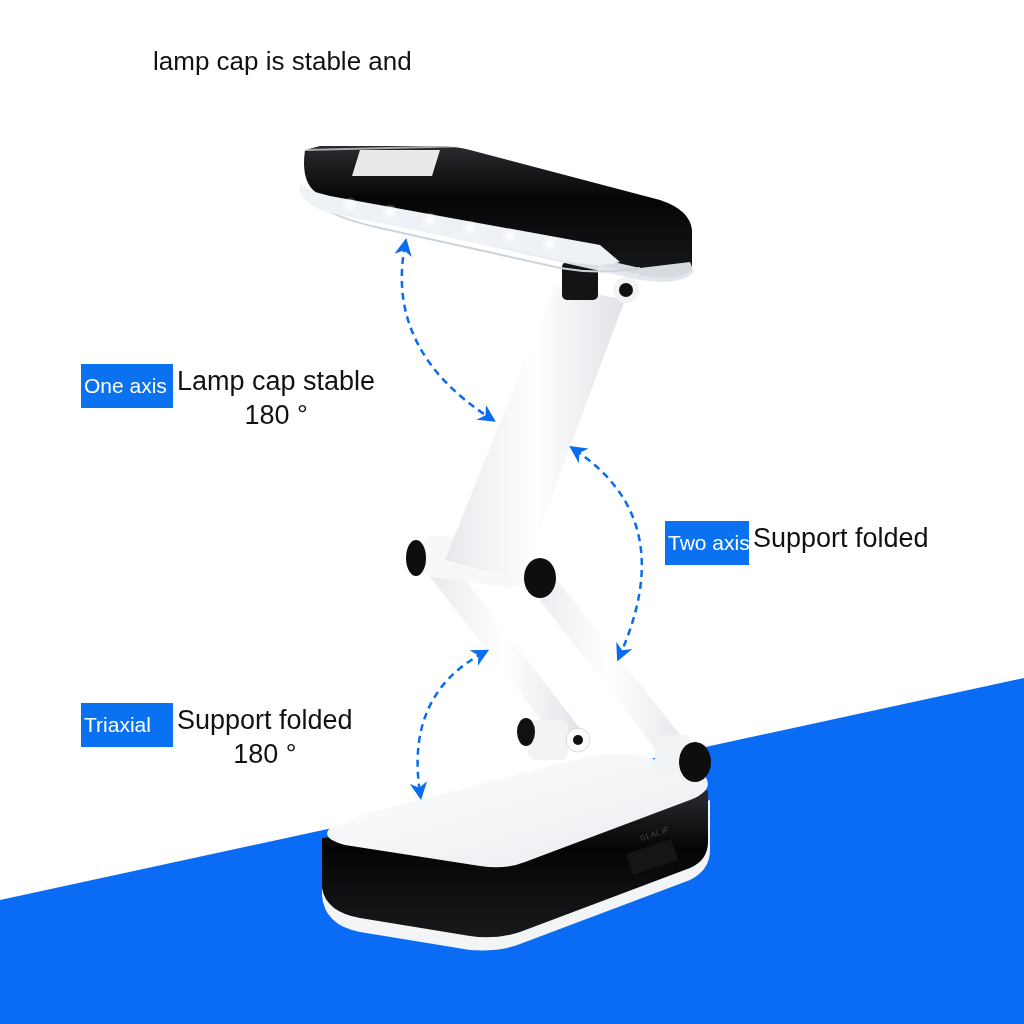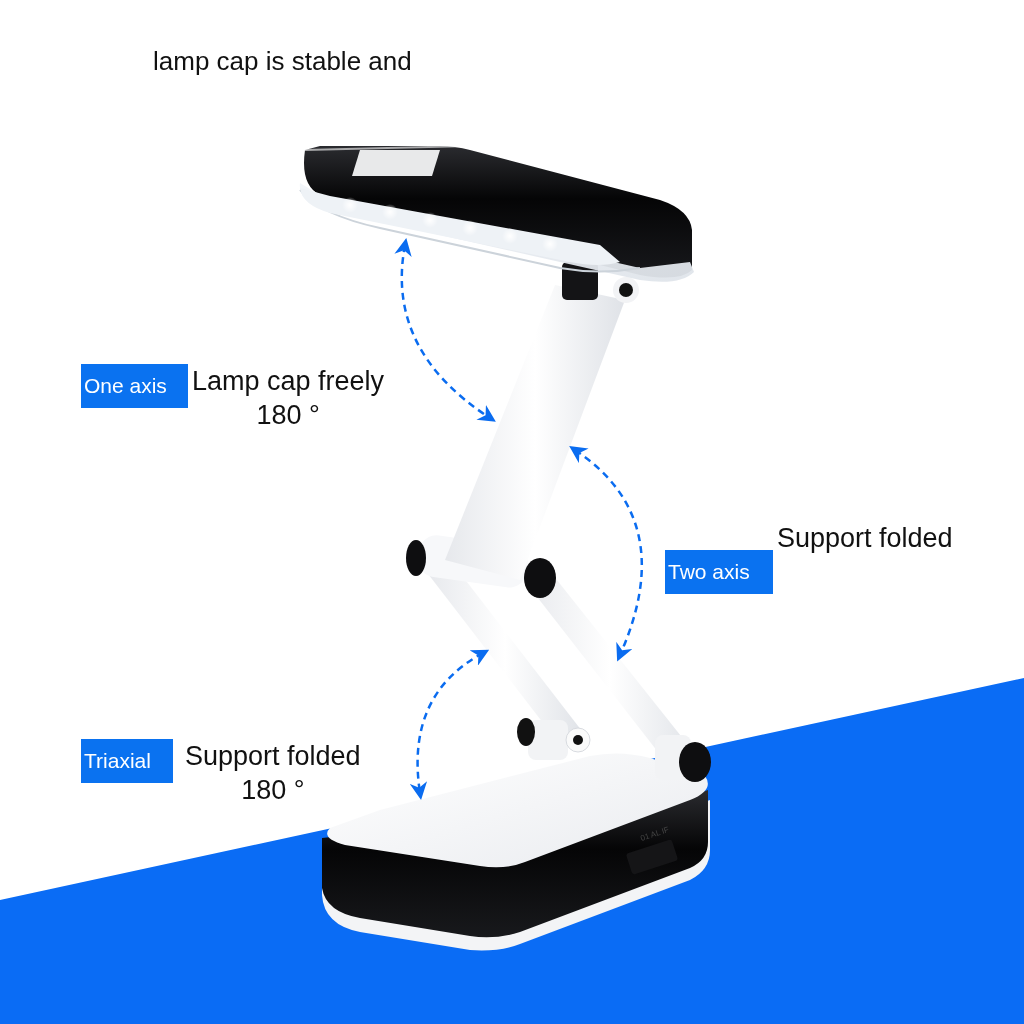--- a/index.html
+++ b/index.html
@@ -108,33 +108,33 @@
   <path d="M405,245 Q385,350 490,418" fill="none" stroke="#0a6cf0" stroke-width="2.5" stroke-dasharray="7,5" marker-start="url(#ah)" marker-end="url(#ah)"></path>
   <path d="M575,450 Q680,520 620,655" fill="none" stroke="#0a6cf0" stroke-width="2.5" stroke-dasharray="7,5" marker-start="url(#ah)" marker-end="url(#ah)"></path>
   <path d="M483,653 Q405,695 420,793" fill="none" stroke="#0a6cf0" stroke-width="2.5" stroke-dasharray="7,5" marker-start="url(#ah)" marker-end="url(#ah)"></path>
 </svg>
 
 <div class="headline">
   <span class="l1">lamp cap is stable and</span>
 </div>
 
 <div class="callout" style="left:81px; top:364px;">
-  <div class="tag" style="width:107px;">One axis</div>
+  <div class="tag" style="width:92px;">One axis</div>
   <div class="desc">
-    <span>Lamp cap freely</span>
+    <span>Lamp cap stable</span>
     <span>180 °</span>
   </div>
 </div>
 
 <div class="callout" style="left:665px; top:521px;">
-  <div class="tag" style="width:108px;margin-top:29px;">Two axis</div>
+  <div class="tag" style="width:84px;">Two axis</div>
   <div class="desc">
     <span>Support folded</span>
   </div>
 </div>
 
-<div class="callout" style="left:81px; top:739px;gap:8px;">
+<div class="callout" style="left:81px; top:703px;">
   <div class="tag" style="width:92px;">Triaxial</div>
   <div class="desc">
     <span>Support folded</span>
     <span>180 °</span>
   </div>
 </div>
 
 </body></html>

